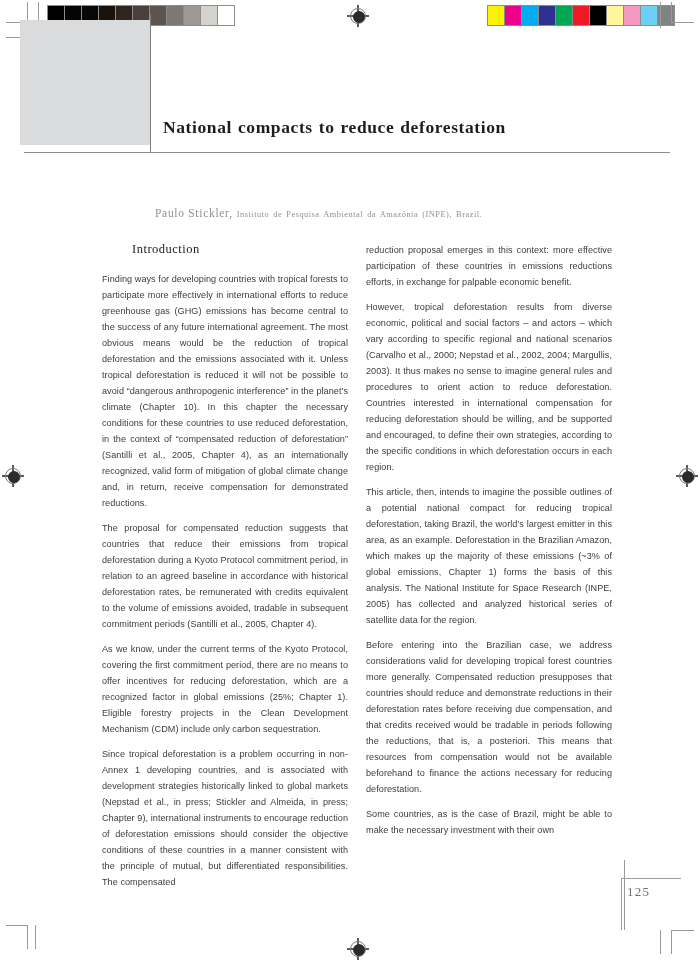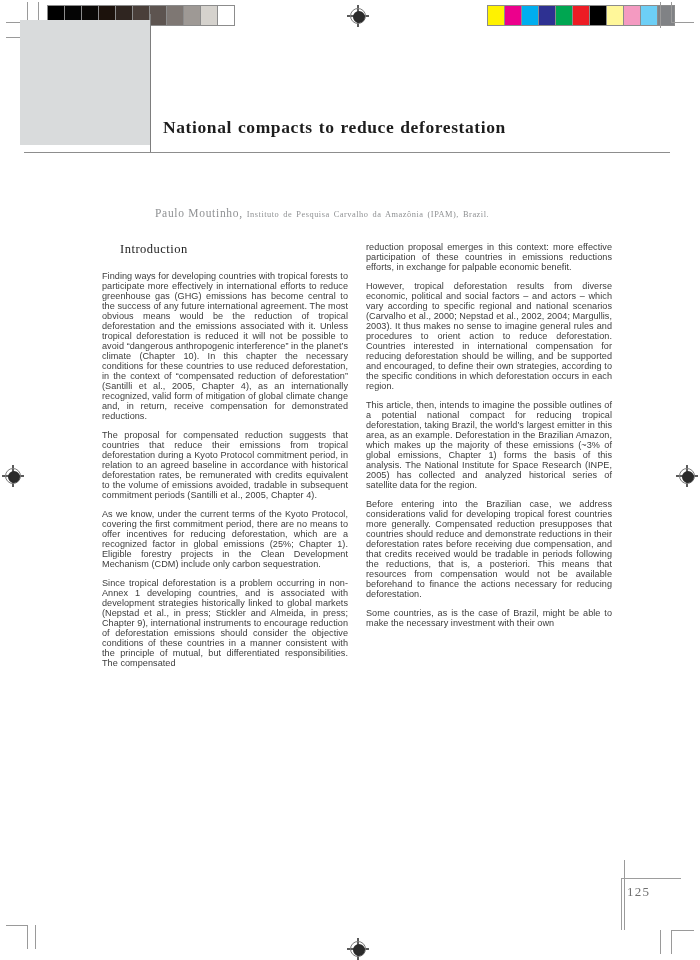--- a/index.html
+++ b/index.html
@@ -144,31 +144,31 @@
     top: 242px;
   }
   #col-left  { left: 102px; }
   #col-right { left: 366px; }
 
   .sec-head {
     font-family: "Liberation Serif", serif;
     font-size: 12.5px;
     color: #1d1d1d;
     letter-spacing: 0.5px;
-    margin: 0 0 14px 18px;
+    margin: 0 0 14px 30px;
     font-weight: normal;
   }
   #col-right .sec-head {
     margin: 16px 0 12px 8px;
   }
 
   p.body {
     margin: 0 0 9px 0;
     font-size: 9.1px;
-    line-height: 10px;
+    line-height: 16px;
     text-align: justify;
     color: #3c3c3c;
     letter-spacing: 0.05px;
   }
 
   
   #folio-rule-v {
     position: absolute;
     left: 621px;
     top: 878px;
@@ -269,22 +269,22 @@
   <div class="crop-mark" style="left:660px; top:930px; width:1px;  height:24px;"></div>
   <div class="crop-mark" style="left:624px; top:860px; width:1px;  height:70px;"></div>
 
   <div id="title-block"></div>
   <div id="title-rule-v"></div>
   <div id="title-rule-h"></div>
 
   <h1 id="doc-title">National compacts to reduce deforestation</h1>
 
   <div class="author-line" id="author-2">
-    <span class="author-name">Paulo Moutinho,</span>
-    <span class="author-aff">Instituto de Pesquisa Carvalho da Amazônia (IPAM), Brazil.</span>
+    <span class="author-name">Paulo Stickler,</span>
+    <span class="author-aff">Instituto de Pesquisa Ambiental da Amazônia (INPE), Brazil.</span>
   </div>
 
   <div class="col" id="col-left">
     <h2 class="sec-head">Introduction</h2>
     <p class="body">Finding ways for developing countries with tropical forests to participate more effectively in international efforts to reduce greenhouse gas (GHG) emissions has become central to the success of any future international agreement. The most obvious means would be the reduction of tropical deforestation and the emissions associated with it. Unless tropical deforestation is reduced it will not be possible to avoid “dangerous anthropogenic interference” in the planet’s climate (Chapter 10). In this chapter the necessary conditions for these countries to use reduced deforestation, in the context of “compensated reduction of deforestation” (Santilli et al., 2005, Chapter 4), as an internationally recognized, valid form of mitigation of global climate change and, in return, receive compensation for demonstrated reductions.</p>
     <p class="body">The proposal for compensated reduction suggests that countries that reduce their emissions from tropical deforestation during a Kyoto Protocol commitment period, in relation to an agreed baseline in accordance with historical deforestation rates, be remunerated with credits equivalent to the volume of emissions avoided, tradable in subsequent commitment periods (Santilli et al., 2005, Chapter 4).</p>
     <p class="body">As we know, under the current terms of the Kyoto Protocol, covering the first commitment period, there are no means to offer incentives for reducing deforestation, which are a recognized factor in global emissions (25%; Chapter 1). Eligible forestry projects in the Clean Development Mechanism (CDM) include only carbon sequestration.</p>
     <p class="body">Since tropical deforestation is a problem occurring in non-Annex 1 developing countries, and is associated with development strategies historically linked to global markets (Nepstad et al., in press; Stickler and Almeida, in press; Chapter 9), international instruments to encourage reduction of deforestation emissions should consider the objective conditions of these countries in a manner consistent with the principle of mutual, but differentiated responsibilities. The compensated</p>
   </div>
 

